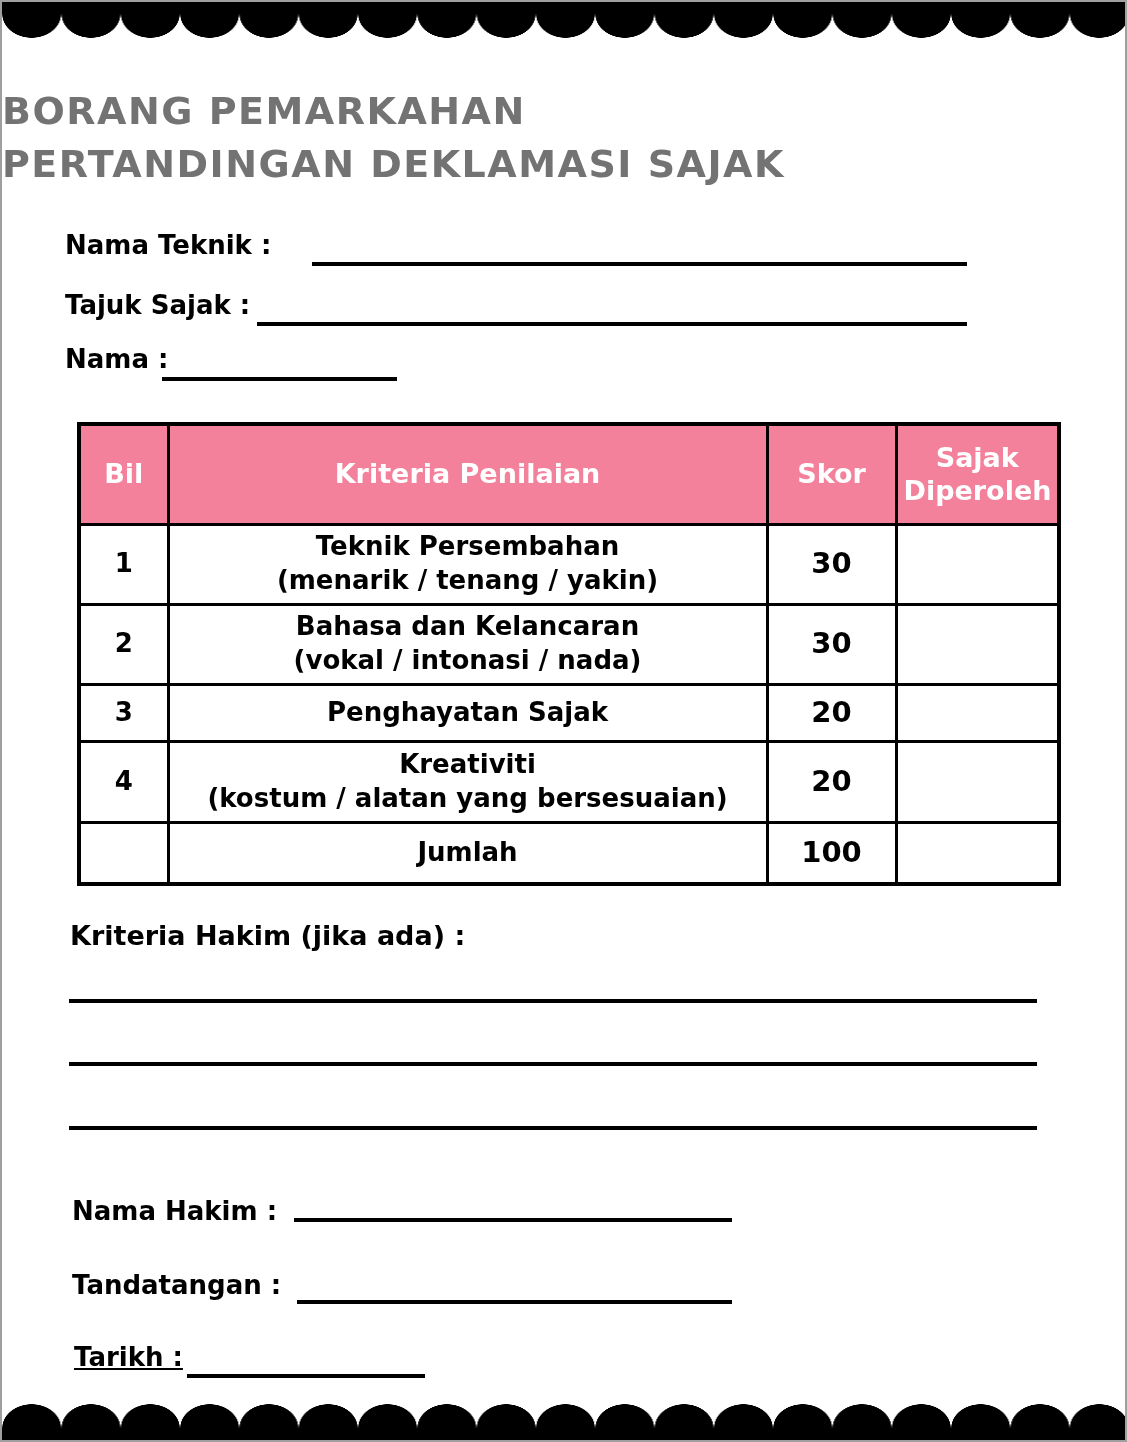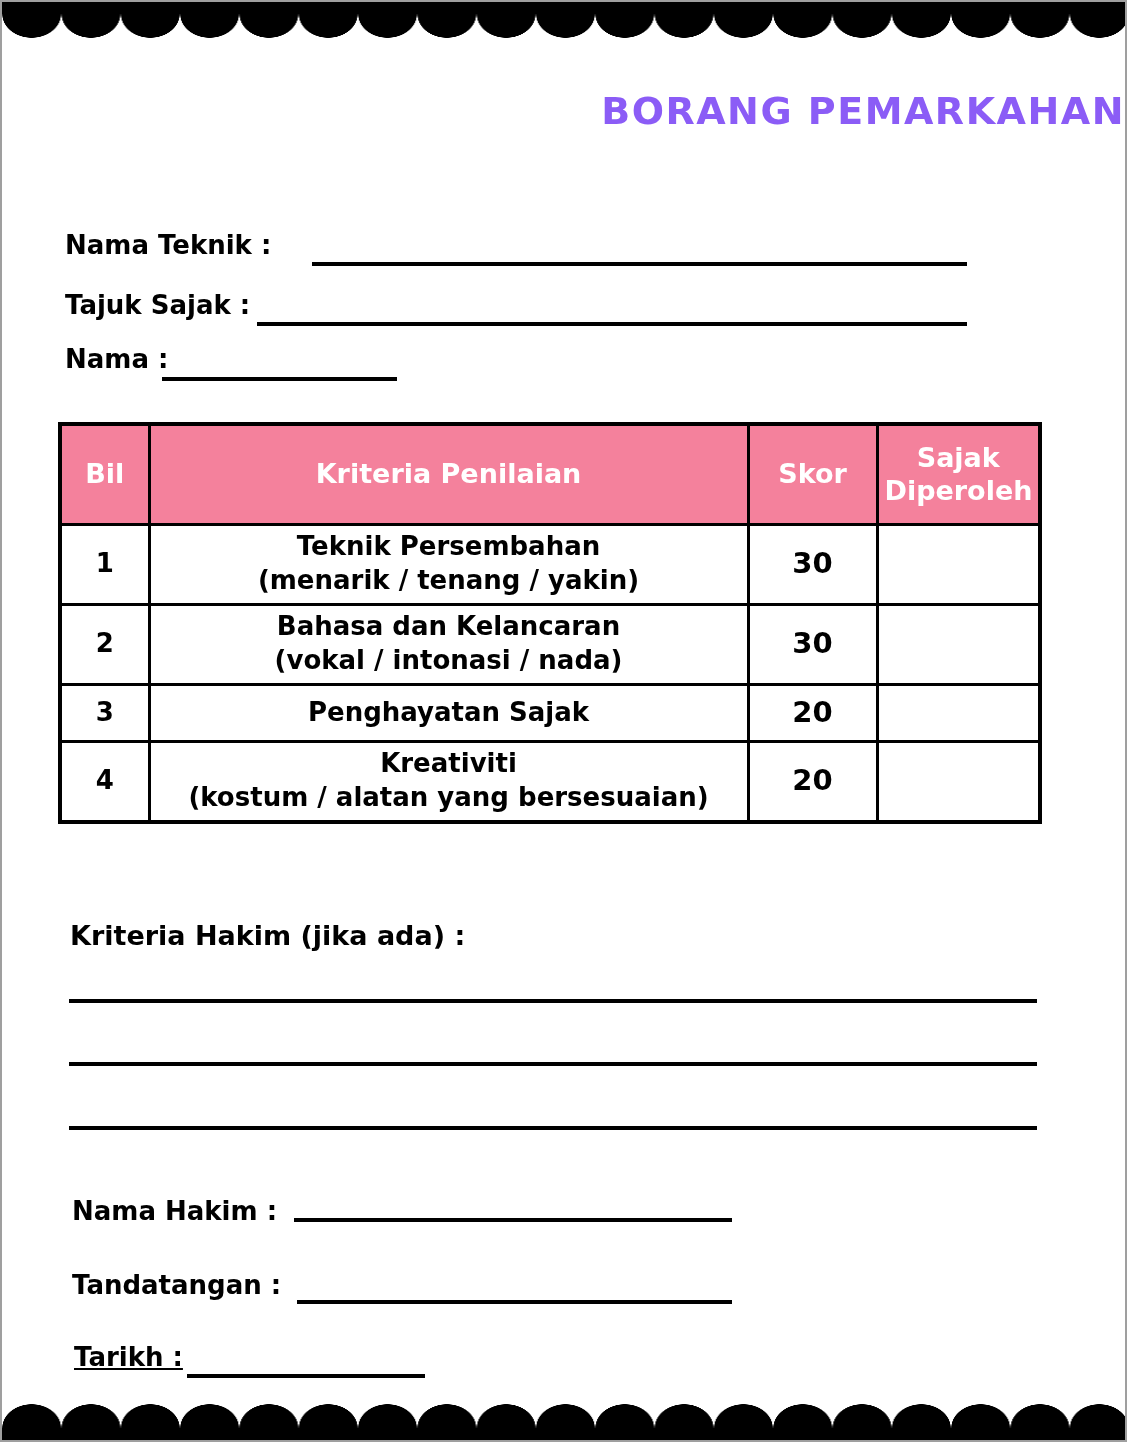--- a/index.html
+++ b/index.html
@@ -32,45 +32,45 @@
     width: 100%; height: 36px;
     background:
       linear-gradient(#000,#000) 0 100% / 100% 12px no-repeat,
       radial-gradient(29.7px 24px at 50% 24px, #000 98%, rgba(0,0,0,0) 100%) 0 0 / 59.32px 36px repeat-x;
   }
   
   .title {
     position: absolute;
     top: 58px; left: 0;
     width: 100%;
-    text-align: right;
+    text-align: left;
     font-size: 38px;
     font-weight: 800;
     letter-spacing: 1.5px;
     line-height: 53px;
-    color: #8b5cf6;
+    color: #737373;
   }
   .title span { display: block; }
   
   .lbl {
     position: absolute;
     font-size: 26px;
     font-weight: bold;
     color: #000;
     white-space: nowrap;
   }
   .fill-line {
     position: absolute;
     border-bottom: 4px solid #000;
     height: 0;
   }
   
   .score-table {
     position: absolute;
-    left: 56px;
+    left: 75px;
     top: 420px;
     width: 980px;
     border-collapse: collapse;
     table-layout: fixed;
   }
   .score-table th, .score-table td {
     border: 3px solid #000;
     text-align: center;
     vertical-align: middle;
     font-weight: bold;
@@ -96,20 +96,21 @@
 </style>
 </head>
 <body>
 
 <div class="page">
 
   <div class="scallop-top"></div>
 
   <h1 class="title">
     <span>BORANG PEMARKAHAN</span>
+    <span>PERTANDINGAN DEKLAMASI SAJAK</span>
   </h1>
 
   <div class="lbl" style="left:63px; top:228px;">Nama Teknik :</div>
   <div class="fill-line" style="left:310px; top:260px; width:655px;"></div>
 
   <div class="lbl" style="left:63px; top:288px;">Tajuk Sajak :</div>
   <div class="fill-line" style="left:255px; top:320px; width:710px;"></div>
 
   <div class="lbl" style="left:63px; top:342px;">Nama :</div>
   <div class="fill-line" style="left:160px; top:375px; width:235px;"></div>
@@ -158,20 +159,26 @@
       </tr>
       <tr style="height:81px;">
         <td>4</td>
         <td>
           <span class="crit-line">Kreativiti</span>
           <span class="crit-line">(kostum / alatan yang bersesuaian)</span>
         </td>
         <td class="num">20</td>
         <td></td>
       </tr>
+      <tr style="height:62px;">
+        <td></td>
+        <td>Jumlah</td>
+        <td class="num">100</td>
+        <td></td>
+      </tr>
     </tbody>
   </table>
 
   <div class="lbl" style="left:68px; top:918px; font-size:27px;">Kriteria Hakim (jika ada) :</div>
   <div class="fill-line" style="left:67px; top:997px; width:968px;"></div>
   <div class="fill-line" style="left:67px; top:1060px; width:968px;"></div>
   <div class="fill-line" style="left:67px; top:1124px; width:968px;"></div>
 
   <div class="lbl" style="left:70px; top:1194px;">Nama Hakim :</div>
   <div class="fill-line" style="left:292px; top:1216px; width:438px;"></div>

